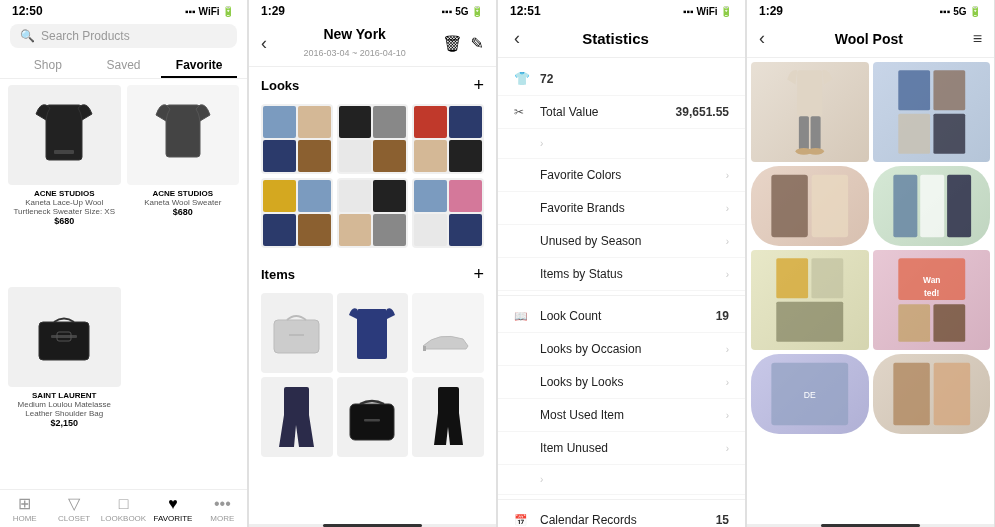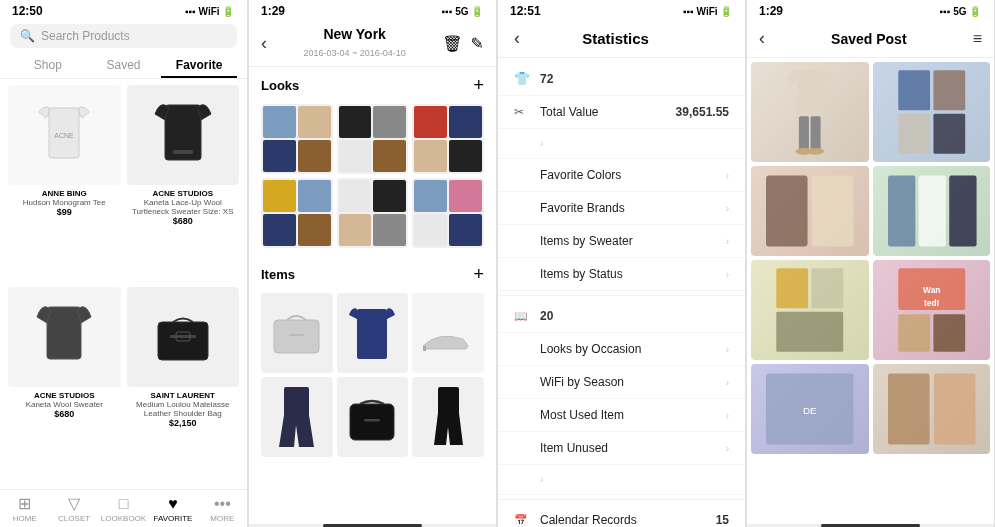--- a/index.html
+++ b/index.html
@@ -232,21 +232,21 @@
       display: grid;
       grid-template-columns: 1fr 1fr;
       gap: 4px;
     }
     .saved-item {
       background: #f0f0f0;
       border-radius: 4px;
       overflow: hidden;
     }
     .saved-item-tall { height: 100px; }
-    .saved-item-short { height: 90px; }
+    .saved-item-short { height: 80px; border-radius: 28px; }
 
     
     .outfit-1 { background: linear-gradient(135deg, #e8e0d5 0%, #d5c8b8 100%); }
     .outfit-2 { background: linear-gradient(135deg, #c8d5e8 0%, #b5c5d8 100%); }
     .outfit-3 { background: linear-gradient(135deg, #e8d5c8 0%, #d8c0b0 100%); }
     .outfit-4 { background: linear-gradient(135deg, #d5e8d5 0%, #c0d5c0 100%); }
     .outfit-5 { background: linear-gradient(135deg, #e8e8c8 0%, #d5d5b0 100%); }
     .outfit-6 { background: linear-gradient(135deg, #e8c8d5 0%, #d5b0c0 100%); }
     .outfit-7 { background: linear-gradient(135deg, #c8c8e8 0%, #b0b0d5 100%); }
     .outfit-8 { background: linear-gradient(135deg, #e0d5c8 0%, #ccc0b0 100%); }
@@ -321,35 +321,20 @@
   </div>
 
   <div class="tabs">
     <div class="tab">Shop</div>
     <div class="tab">Saved</div>
     <div class="tab active">Favorite</div>
   </div>
 
   <div class="product-grid">
 
-    <div class="product-item">
-      <div class="product-image" style="background:#f8f8f8;">
-        <svg width="60" height="70" viewBox="0 0 60 70">
-          <rect x="15" y="8" width="30" height="50" rx="2" fill="#e8e8e8" stroke="#ccc" stroke-width="1"></rect>
-          <path d="M15,8 Q10,5 5,12 L12,18 Q15,14 15,12Z" fill="#e8e8e8" stroke="#ccc" stroke-width="1"></path>
-          <path d="M45,8 Q50,5 55,12 L48,18 Q45,14 45,12Z" fill="#e8e8e8" stroke="#ccc" stroke-width="1"></path>
-          <text x="30" y="38" text-anchor="middle" font-size="7" fill="#999">ACNE</text>
-        </svg>
-      </div>
-      <div class="product-info">
-        <div class="product-brand">ANNE BING</div>
-        <div class="product-name">Hudson Monogram Tee</div>
-        <div class="product-price">$99</div>
-      </div>
-    </div>
 
     <div class="product-item">
       <div class="product-image" style="background:#f0f0f0;">
         <svg width="60" height="70" viewBox="0 0 60 70">
           <rect x="12" y="5" width="36" height="55" rx="3" fill="#222" stroke="#333" stroke-width="1"></rect>
           <path d="M12,5 Q6,3 2,14 L12,20 Q13,12 16,8Z" fill="#222" stroke="#333" stroke-width="1"></path>
           <path d="M48,5 Q54,3 58,14 L48,20 Q47,12 44,8Z" fill="#222" stroke="#333" stroke-width="1"></path>
           <rect x="20" y="50" width="20" height="4" rx="1" fill="#444"></rect>
         </svg>
       </div>
@@ -594,45 +579,46 @@
       </div>
 
       <div class="stat-item">
         <span class="stat-icon"></span>
         <span class="stat-label">Favorite Brands</span>
         <span class="stat-chevron">›</span>
       </div>
 
       <div class="stat-item">
         <span class="stat-icon"></span>
-        <span class="stat-label">Items by Sweater</span>
+        <span class="stat-label">Unused by Season</span>
         <span class="stat-chevron">›</span>
       </div>
 
       <div class="stat-item">
         <span class="stat-icon"></span>
         <span class="stat-label">Items by Status</span>
         <span class="stat-chevron">›</span>
       </div>
     </div>
 
     <div class="stat-group">
 
       <div class="stat-item">
         <span class="stat-icon" style="font-size:11px;">📖</span>
-        <span class="stat-count">20</span>
+        <span class="stat-label">Look Count</span>
+        <span class="stat-count">19</span>
       </div>
       <div class="stat-item">
         <span class="stat-icon"></span>
         <span class="stat-label">Looks by Occasion</span>
         <span class="stat-chevron">›</span>
       </div>
       <div class="stat-item">
         <span class="stat-icon"></span>
-        <span class="stat-label">WiFi by Season</span>
+        <span class="stat-label">Looks by Looks</span>
         <span class="stat-chevron">›</span>
       </div>
       <div class="stat-item">
         <span class="stat-icon"></span>
         <span class="stat-label">Most Used Item</span>
         <span class="stat-chevron">›</span>
       </div>
       <div class="stat-item">
         <span class="stat-icon"></span>
         <span class="stat-label">Item Unused</span>
@@ -663,21 +649,21 @@
     <span class="time">1:29</span>
     <div class="status-icons">
       <span>▪▪▪</span>
       <span>5G</span>
       <span>🔋</span>
     </div>
   </div>
 
   <div class="header">
     <span class="back-btn">‹</span>
-    <h2>Saved Post</h2>
+    <h2>Wool Post</h2>
     <span class="more-icon">≡</span>
   </div>
 
   <div class="content">
     <div class="saved-grid">
 
       <div class="saved-item saved-item-tall outfit-1">
         <div class="outfit-svg">
           <svg width="90" height="110" viewBox="0 0 90 110" style="width:100%;height:100%;">
 

